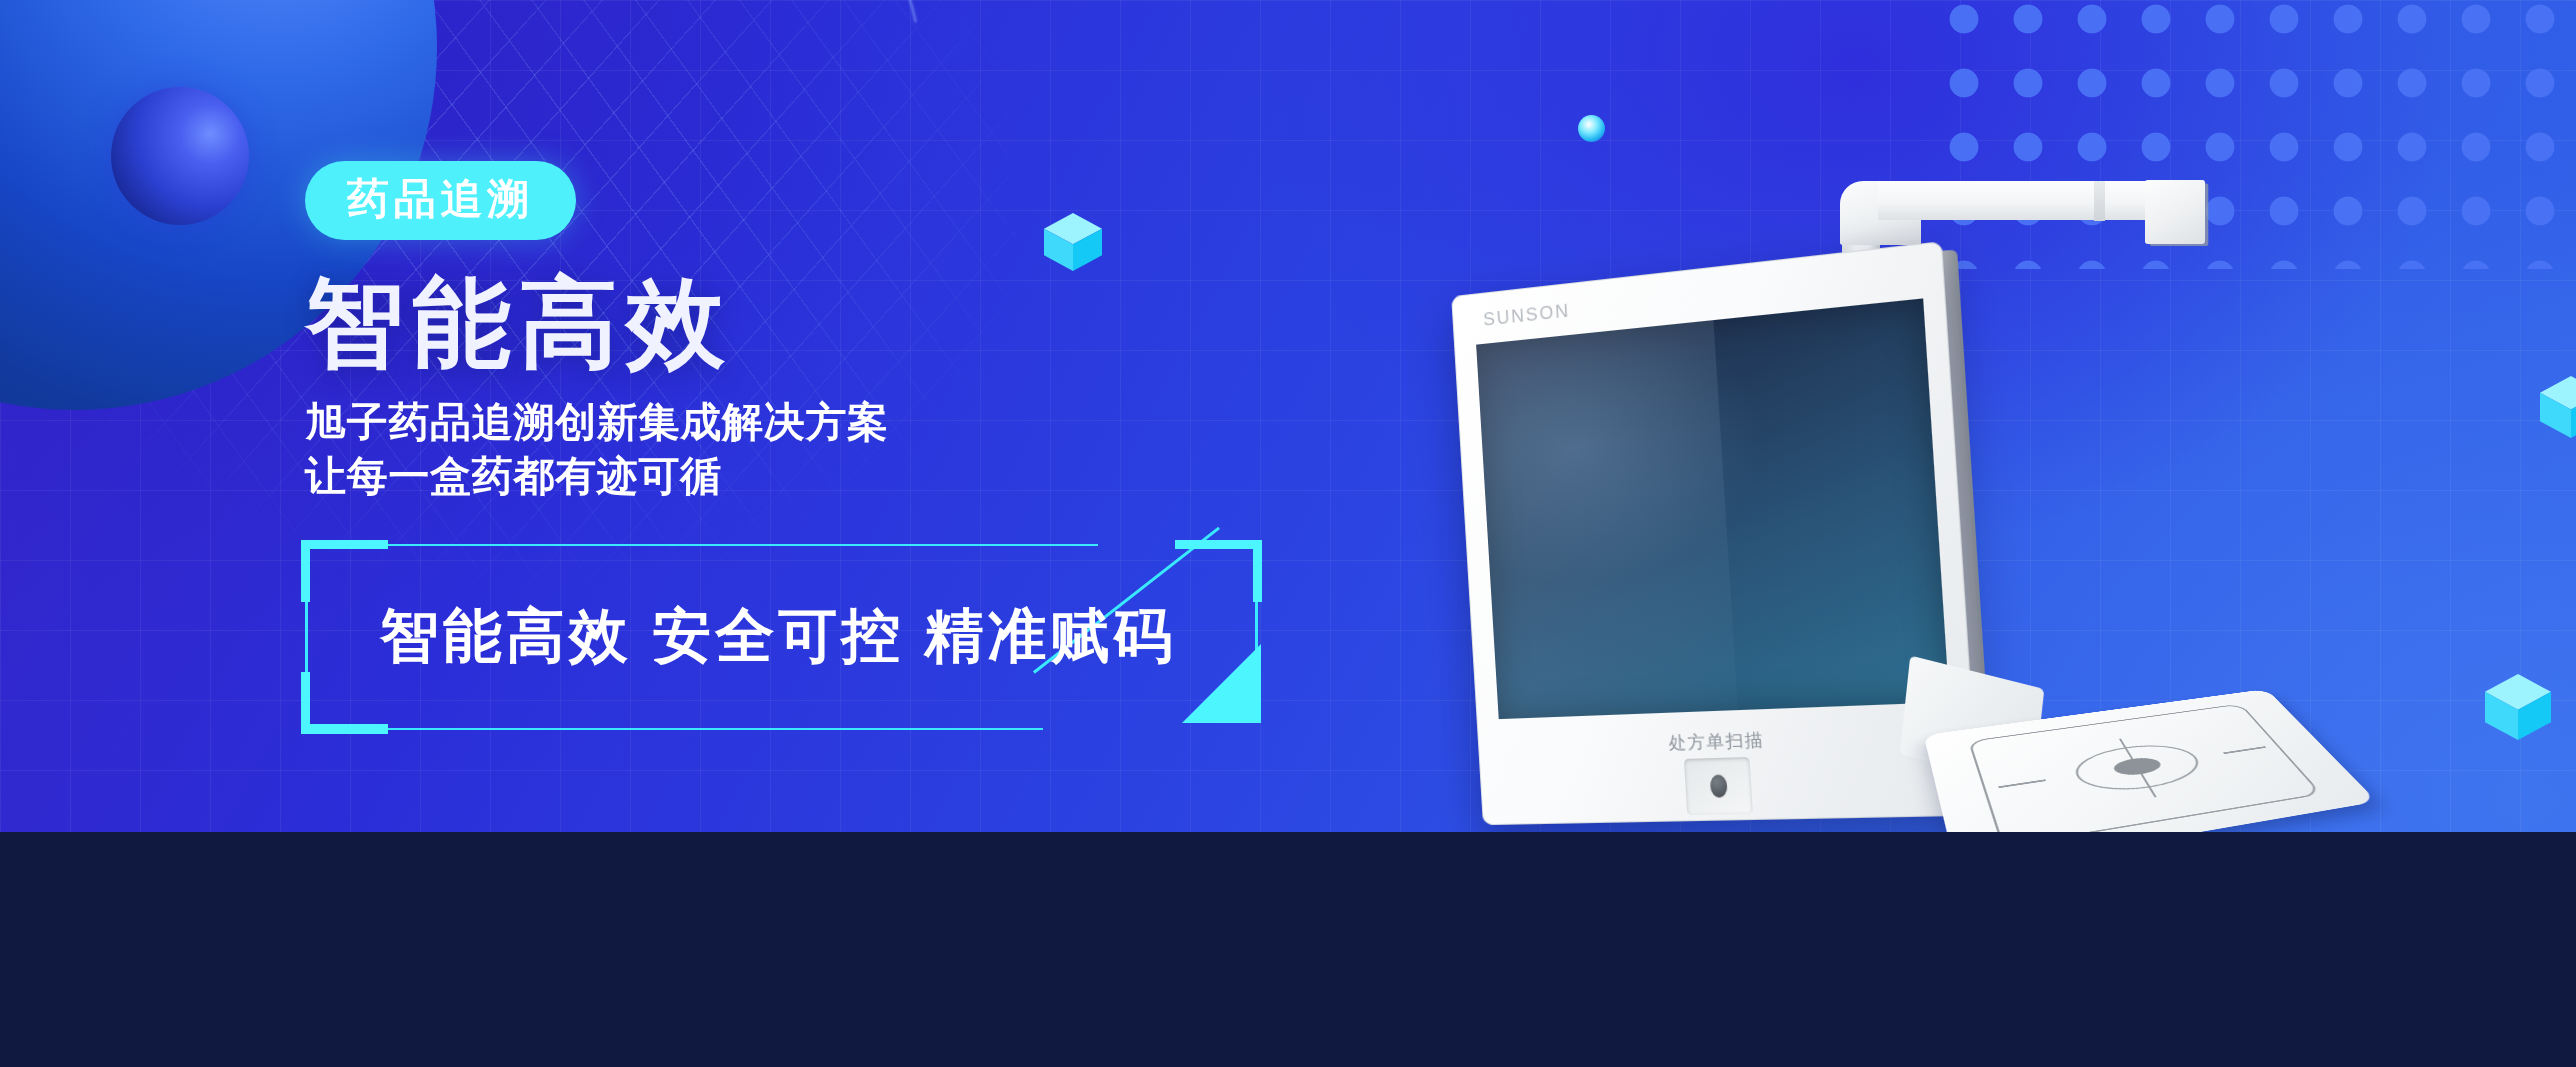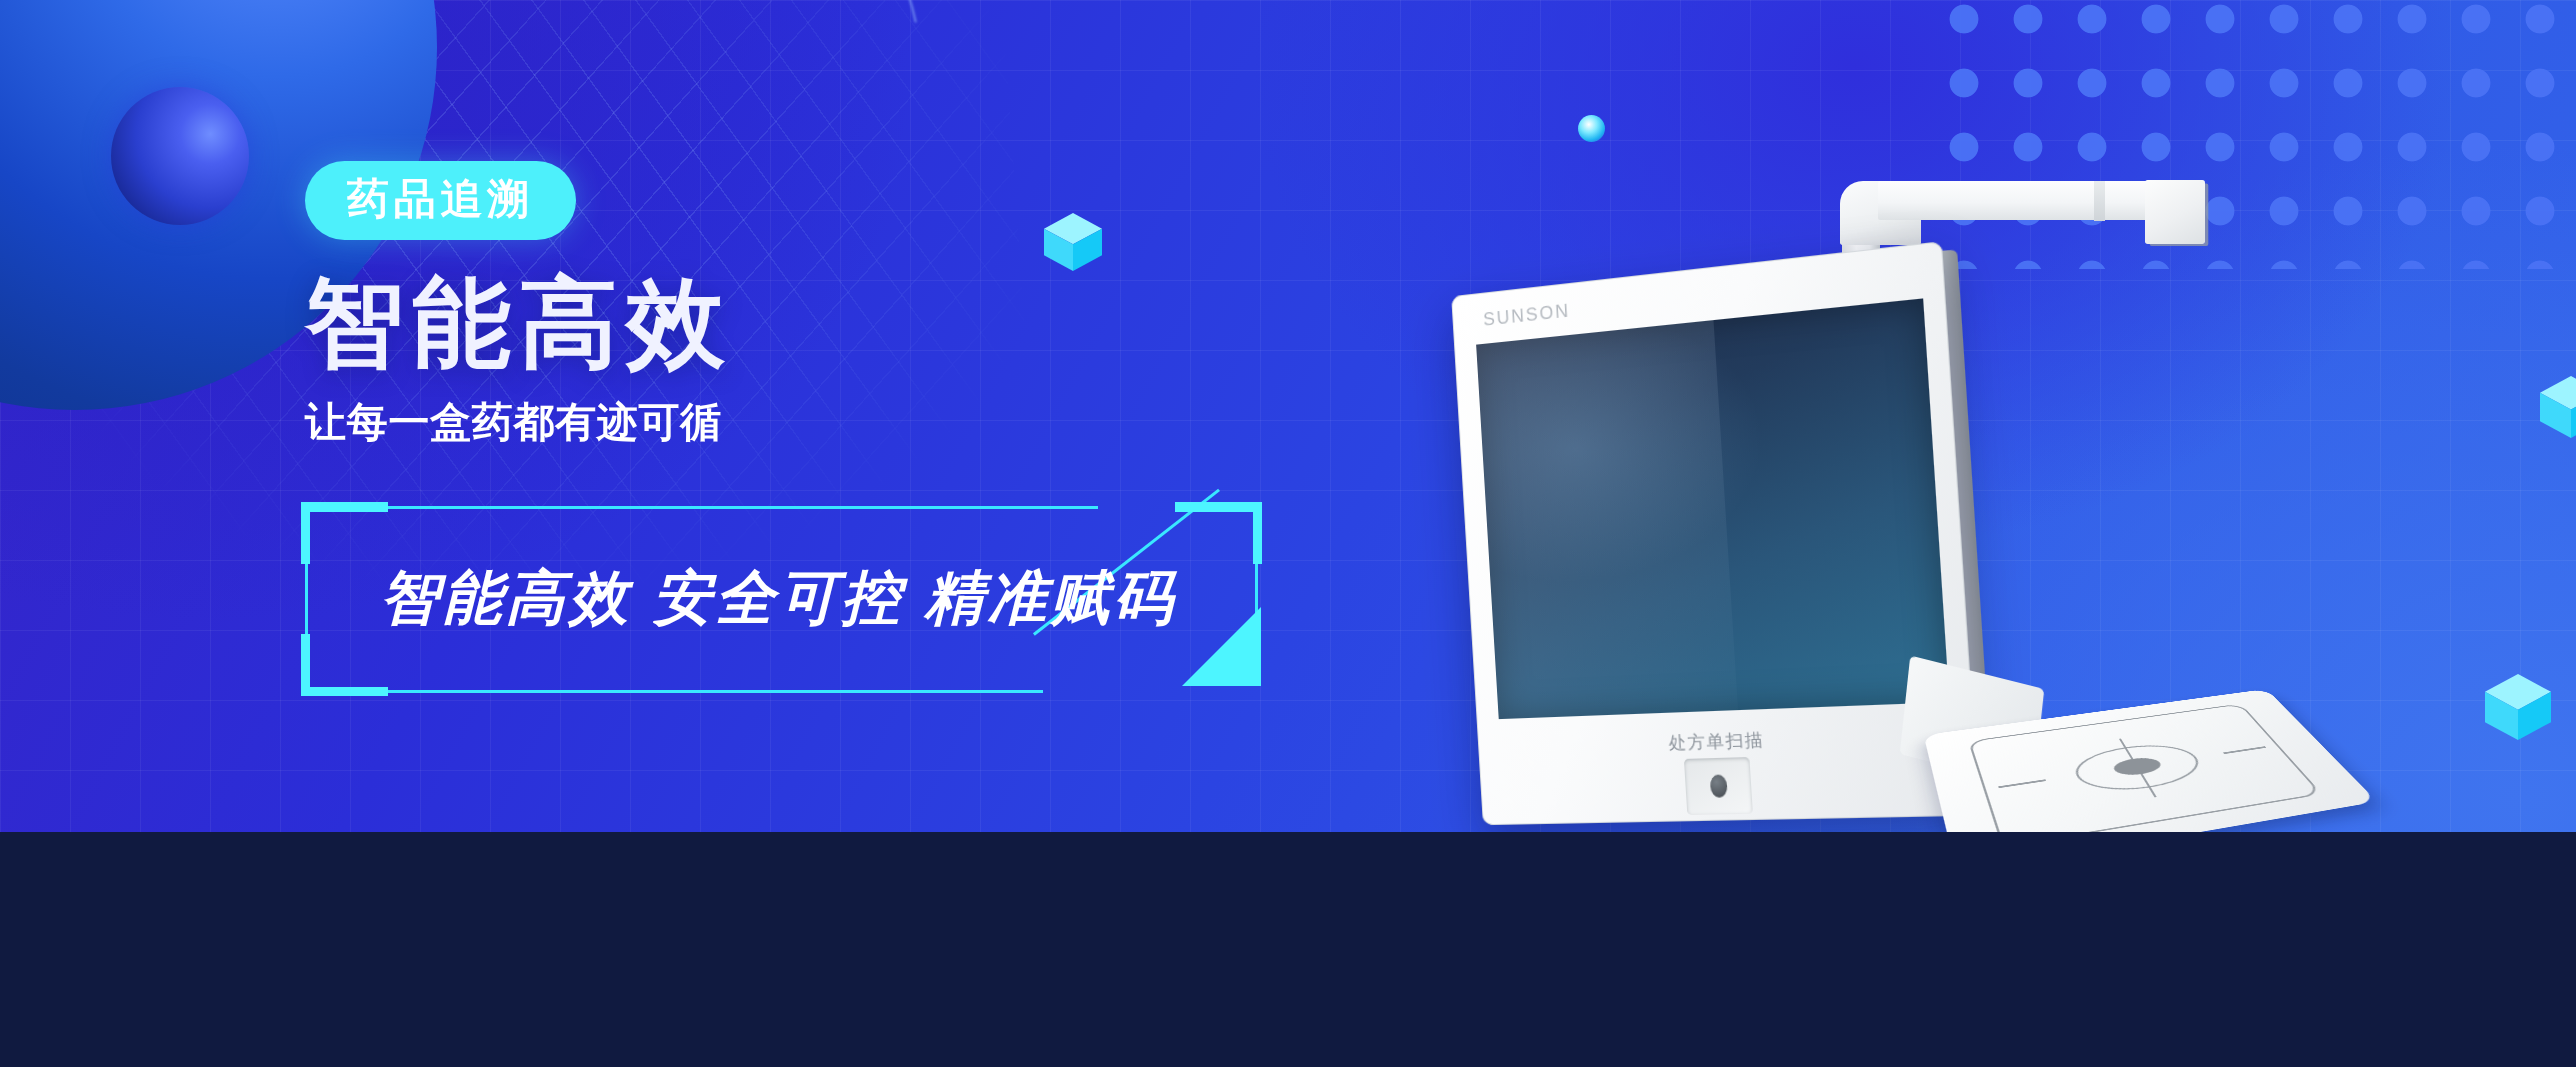--- a/index.html
+++ b/index.html
@@ -134,22 +134,22 @@
     font-size:41px; font-weight:700;
     color:#ffffff;
     letter-spacing:0.7px;
     line-height:1.32;
     white-space:nowrap;
   }
 
   
   .tag-wrap {
     position:relative;
-    margin-top:57px;
-    width:953px; height:186px;font-style:italic;
+    margin-top:40px;
+    width:953px; height:186px;
   }
   .tag-edge {
     position:absolute; background:#3ae8ff;
   }
   .edge-top    { left:0;    top:0;      width:793px; height:2.7px; }
   .edge-left   { left:0;    top:0;      width:2.7px;   height:186px; }
   .edge-bottom { left:0;    top:184px;  width:738px; height:2.7px; }
   .edge-right  { left:950px; top:0;    width:2.7px;   height:142px; }
   .edge-diag {
     left:729px; top:127px; width:235px; height:3.4px;
@@ -372,20 +372,21 @@
 
   <div class="content">
 
     <div class="badge">
       <span>药品追溯</span>
     </div>
 
     <div class="headline">智能高效</div>
 
     <div class="sub">
+      <div>旭子药品追溯创新集成解决方案</div>
       <div>让每一盒药都有迹可循</div>
     </div>
 
     <div class="tag-wrap">
       <div class="tag-edge edge-top"></div>
       <div class="tag-edge edge-left"></div>
       <div class="tag-edge edge-bottom"></div>
       <div class="tag-edge edge-right"></div>
       <div class="tag-edge edge-diag"></div>
 

